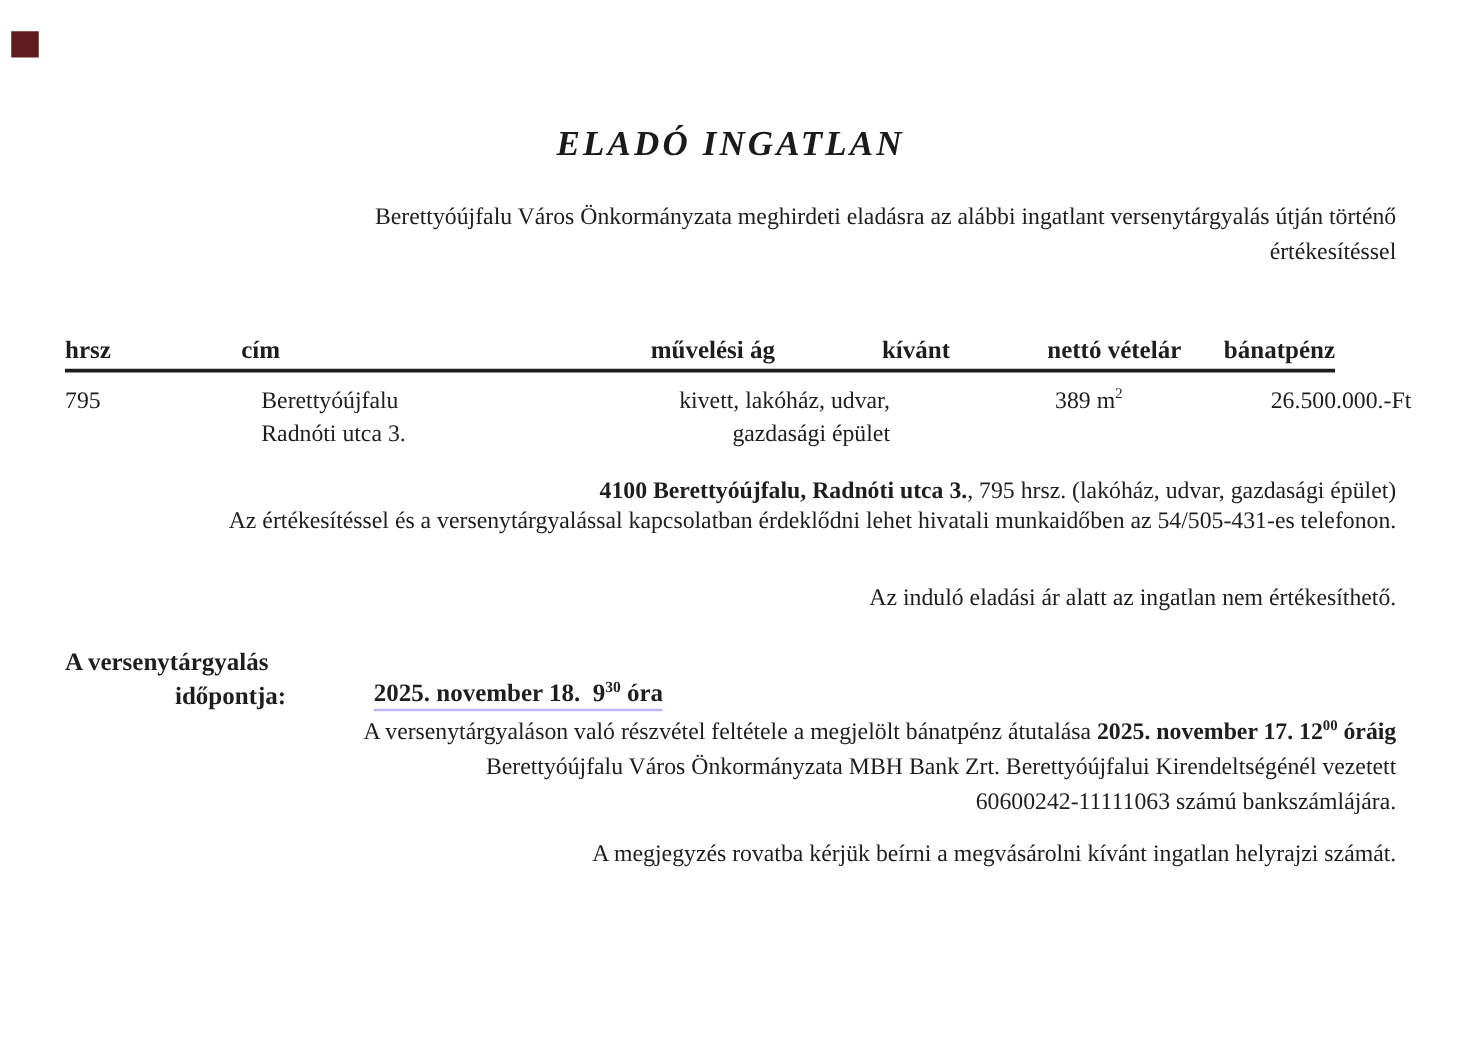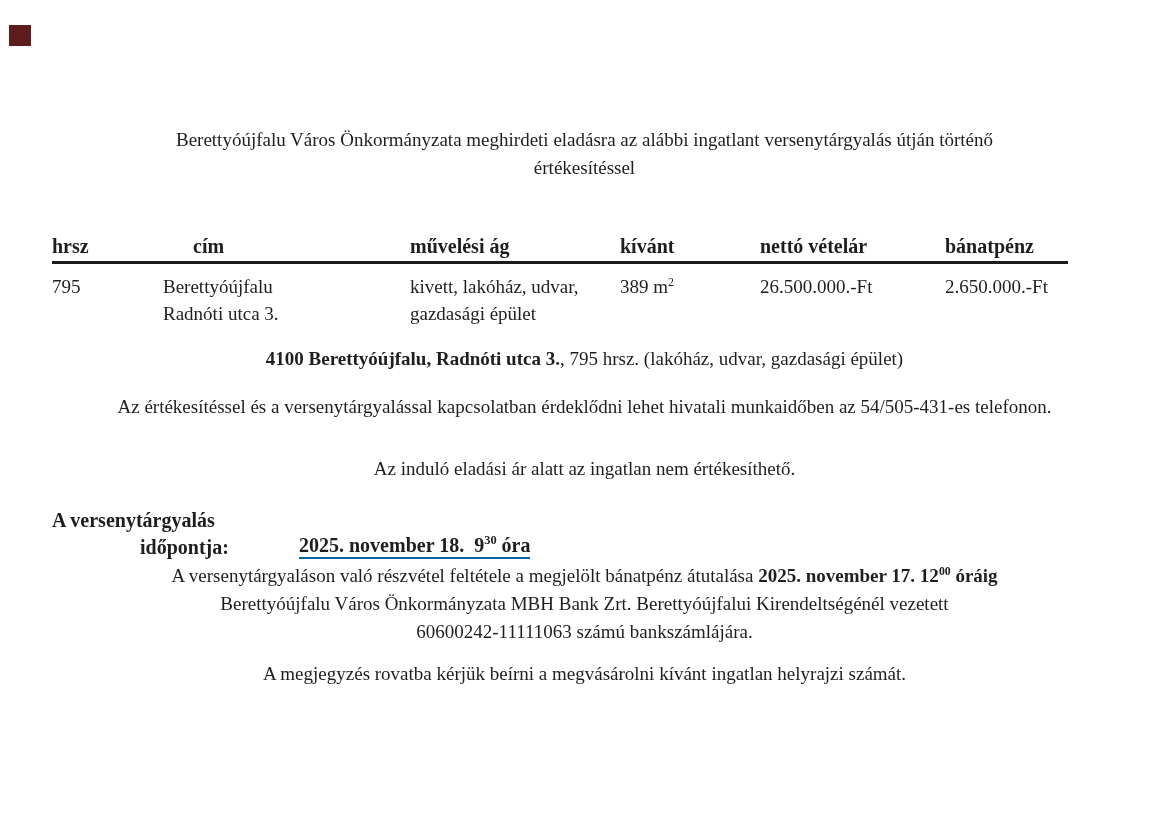--- a/index.html
+++ b/index.html
@@ -24,81 +24,82 @@
   .title {
     margin: 0;
     text-align: center;
     font-size: 28px;
     line-height: 34px;
     font-weight: bold;
     font-style: italic;
     letter-spacing: 2.5px;
     color: #1b1b1b;
   }
-  .center { text-align: center; }
+  .center { text-align: right; }
   .block { display: block; }
   p { margin: 0; }
 
   .intro { margin-top: 27px; font-size: 19px; line-height: 28px; }
 
   .ptable { margin-top: 53px; }
   .grid {
     display: grid;
     grid-template-columns: 111px 247px 210px 140px 185px 123px;
     width: 1016px;
   }
   .thead {
     font-weight: bold;
     font-size: 20px;
     line-height: 23px;
     padding-bottom: 3px;
     border-bottom: 3px solid #1c1c1c;
   }
   .thead .pad-cim { padding-left: 30px; }
-  .trow { padding-top: 9px; font-size: 19px; line-height: 27px; }
-  .c-center { text-align: left; }
+  .trow { padding-top: 9px; font-size: 19px; line-height: 27px; gap: 46px; }
+  .c-center { text-align: right; }
 
   .address { margin-top: 20px; font-size: 19px; line-height: 24px; }
-  .contact { margin-top: 24px; font-size: 19px; line-height: 24px; }
+  .contact { font-size: 19px; line-height: 24px; }
   .minimum { margin-top: 38px; font-size: 19px; line-height: 24px; }
 
   .heading {
     margin: 26px 0 0 0;
     font-size: 20px;
     line-height: 26px;
     font-weight: bold;
   }
   .kv { margin-left: 88px; line-height: 29px; font-size: 20px; display: flex; }
   .kv:first-of-type { margin-top: 1px; }
   .kv-label { width: 159px; flex: 0 0 159px; font-weight: bold; }
   .kv-label .thin { font-weight: normal; }
   .kv-value { font-size: 19px; }
   .kv-value.date {
     font-weight: bold;
     font-size: 20px;
-    border-bottom: 2px solid #0369a1;
+    border-bottom: 2px solid #c4b5fd;
     display: inline-block;
     line-height: 24px;
     align-self: flex-start;
   }
   .pre { white-space: pre-wrap; }
 
   .deposit { font-size: 19px; line-height: 28px; }
   .note { margin-top: 16px; font-size: 19px; line-height: 24px; }
 
   sup { font-size: 0.62em; line-height: 0; }
   b { font-weight: bold; }
 </style>
 </head>
 <body>
 
 <div class="marker" style="background: rgb(94, 28, 28);"></div>
 
 <div class="doc">
 
+  <h1 class="title">ELADÓ INGATLAN</h1>
 
   <p class="intro center">
     <span class="block">Berettyóújfalu Város Önkormányzata meghirdeti eladásra az alábbi ingatlant versenytárgyalás útján történő</span>
     <span class="block">értékesítéssel</span>
   </p>
 
   <div class="ptable">
     <div class="grid thead">
       <div>hrsz</div>
       <div class="pad-cim">cím</div>

